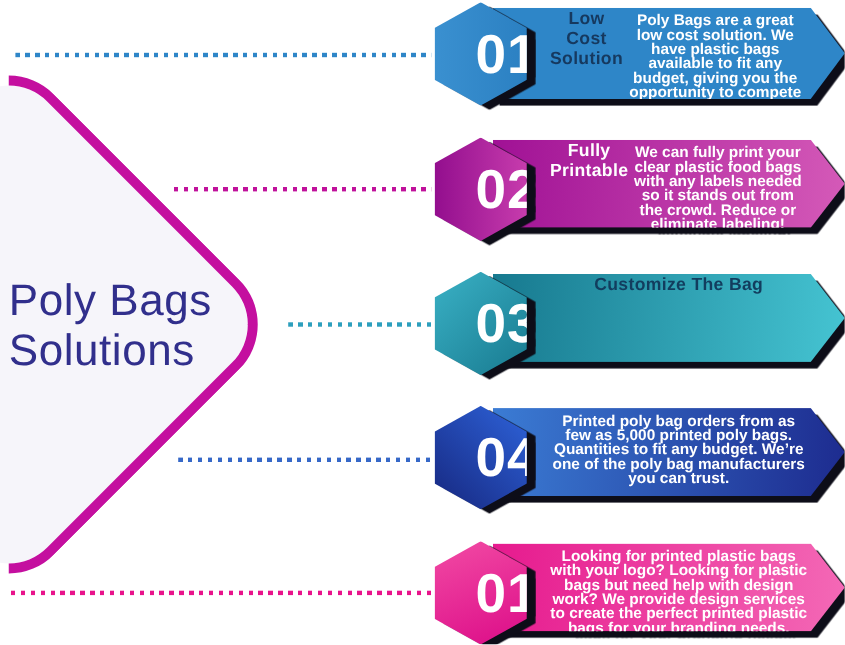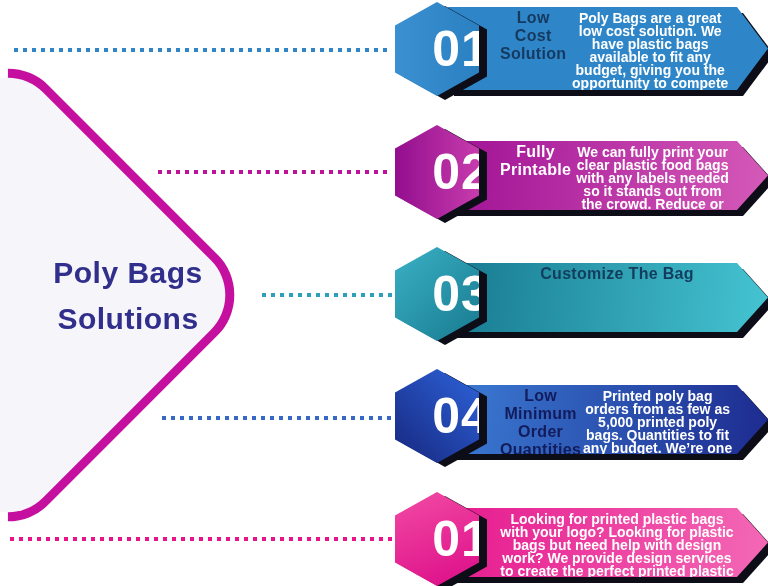--- a/index.html
+++ b/index.html
@@ -27,24 +27,24 @@
     border: 9px solid transparent;
     border-top-color: var(--border, #c40f9f);
     border-right-color: var(--border, #c40f9f);
     border-radius: 58px;
   }
   .left-title {
     position: absolute;
     left: 8px;
     top: 250px;
     width: 240px;
-    text-align: center;
-    font-size: 30px;
+    text-align: left;
+    font-size: 40px;
     line-height: 46px;
-    font-weight: bold;
+    font-weight: normal;
     letter-spacing: 0.5px;
     color: var(--title-text, #312f8c);
   }
 
   
   .connector {
     position: absolute;
     height: 4px;
     background: repeating-linear-gradient(
       to right,
@@ -67,23 +67,23 @@
   }
   .items .item:nth-child(1) { top: 2px; }
   .items .item:nth-child(2) { top: 125px; }
   .items .item:nth-child(3) { top: 247px; }
   .items .item:nth-child(4) { top: 369px; }
   .items .item:nth-child(5) { top: 492px; }
 
   .banner-wrap {
     position: absolute;
     left: 58px;
-    top: 16px;
+    top: 2px;
     width: 320px;
-    height: 69px;
+    height: 80px;
     filter: drop-shadow(6px 6px 0 #0d0d18);
   }
   .items .item:nth-child(1) .banner-wrap { top: 5px; height: 83px; }
 
   .banner {
     width: 100%;
     height: 100%;
     clip-path: polygon(0 0, calc(100% - 31px) 0, 100% 50%, calc(100% - 31px) 100%, 0 100%);
     background: linear-gradient(var(--banner-angle, 90deg),
                 var(--banner-from, #888), var(--banner-to, #aaa));
@@ -193,21 +193,20 @@
       <div class="hex-wrap">
         <div class="hex">
           <span class="hex-number">03</span>
         </div>
       </div>
     </div>
 
     <div class="item" style="--banner-angle: 95deg; --banner-from: #3b7cd4; --banner-to: #1d2b8f; --hex-angle: 45deg; --hex-from: #16277f; --hex-to: #2e63da; --title-text: #121c5c; --body-text: #ffffff; --connector: #3668c8;">
       <div class="banner-wrap">
         <div class="banner">
-          <div class="banner-title">Low Minimum Order Quantities</div>
           <div class="banner-desc">Printed poly bag orders from as few as 5,000 printed poly bags. Quantities to fit any budget. We’re one of the poly bag manufacturers you can trust.</div>
         </div>
       </div>
       <div class="hex-wrap">
         <div class="hex">
           <span class="hex-number">04</span>
         </div>
       </div>
     </div>
 

